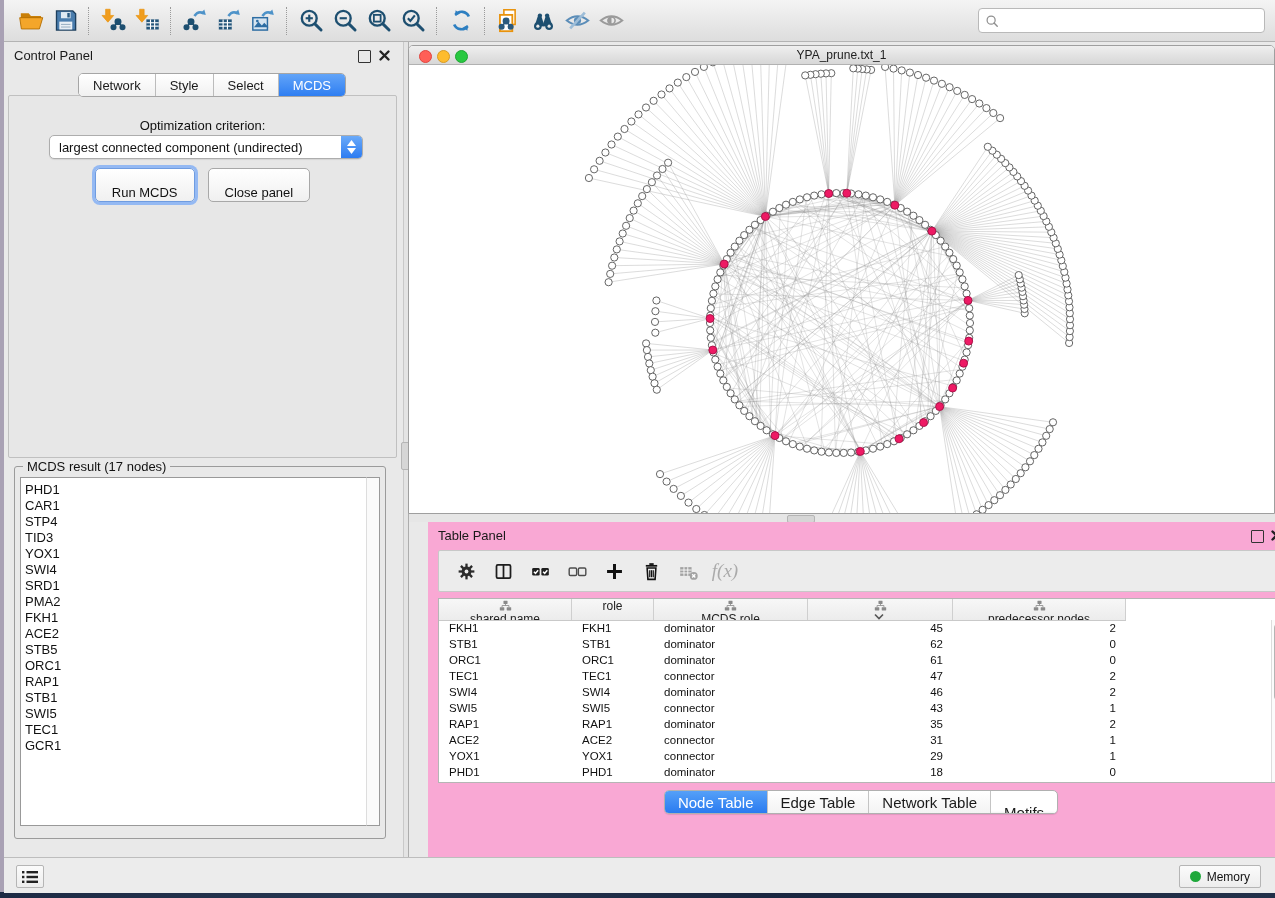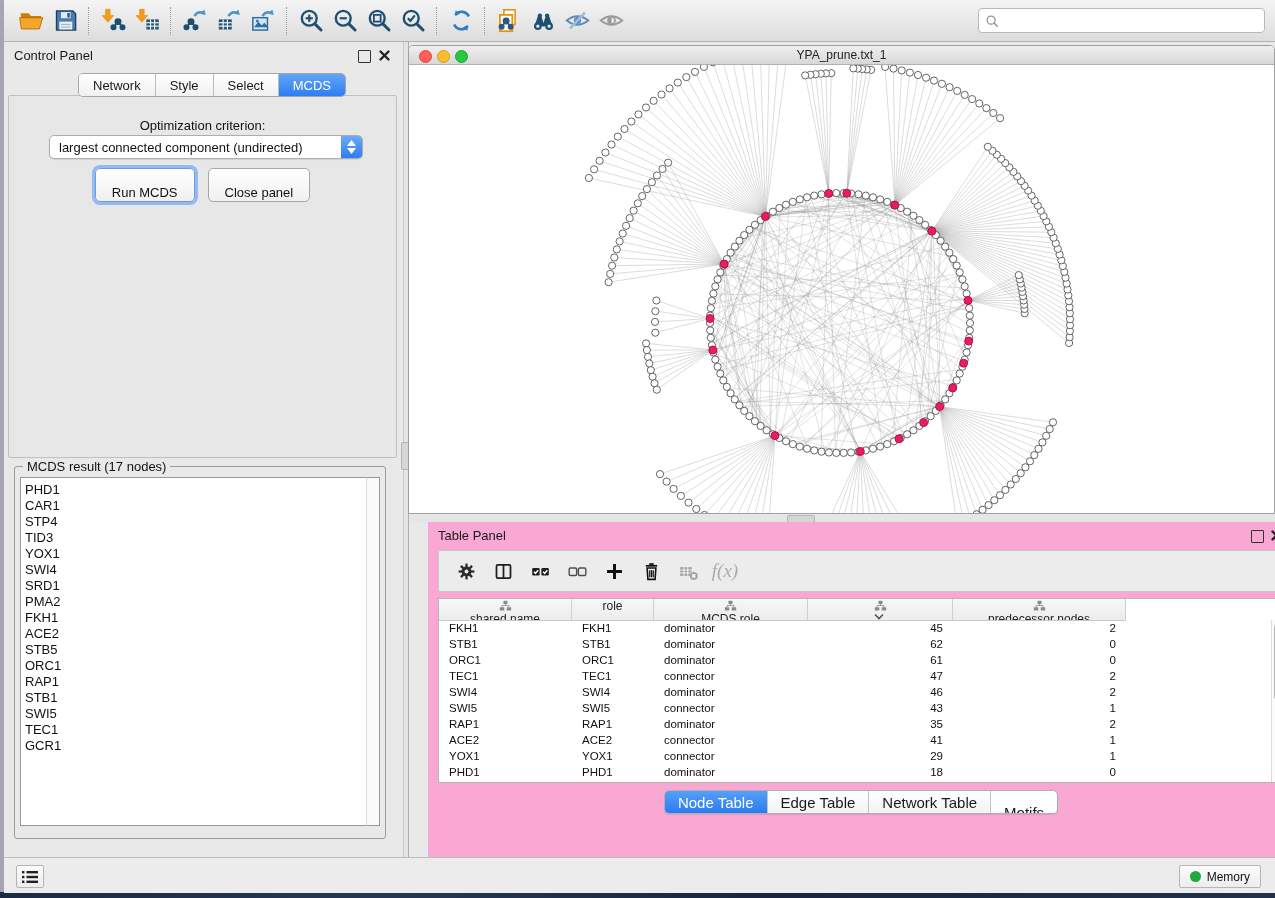--- a/index.html
+++ b/index.html
@@ -888,21 +888,21 @@
             <div class="tcell l" style="width: 133px;">RAP1</div>
             <div class="tcell l" style="width: 82px;">RAP1</div>
             <div class="tcell l" style="width: 154px;">dominator</div>
             <div class="tcell r" style="width: 145px;">35</div>
             <div class="tcell r" style="width: 173px;">2</div>
           </div>
           <div class="trow">
             <div class="tcell l" style="width: 133px;">ACE2</div>
             <div class="tcell l" style="width: 82px;">ACE2</div>
             <div class="tcell l" style="width: 154px;">connector</div>
-            <div class="tcell r" style="width: 145px;">41</div>
+            <div class="tcell r" style="width: 145px;">31</div>
             <div class="tcell r" style="width: 173px;">1</div>
           </div>
           <div class="trow">
             <div class="tcell l" style="width: 133px;">YOX1</div>
             <div class="tcell l" style="width: 82px;">YOX1</div>
             <div class="tcell l" style="width: 154px;">connector</div>
             <div class="tcell r" style="width: 145px;">29</div>
             <div class="tcell r" style="width: 173px;">1</div>
           </div>
           <div class="trow">

